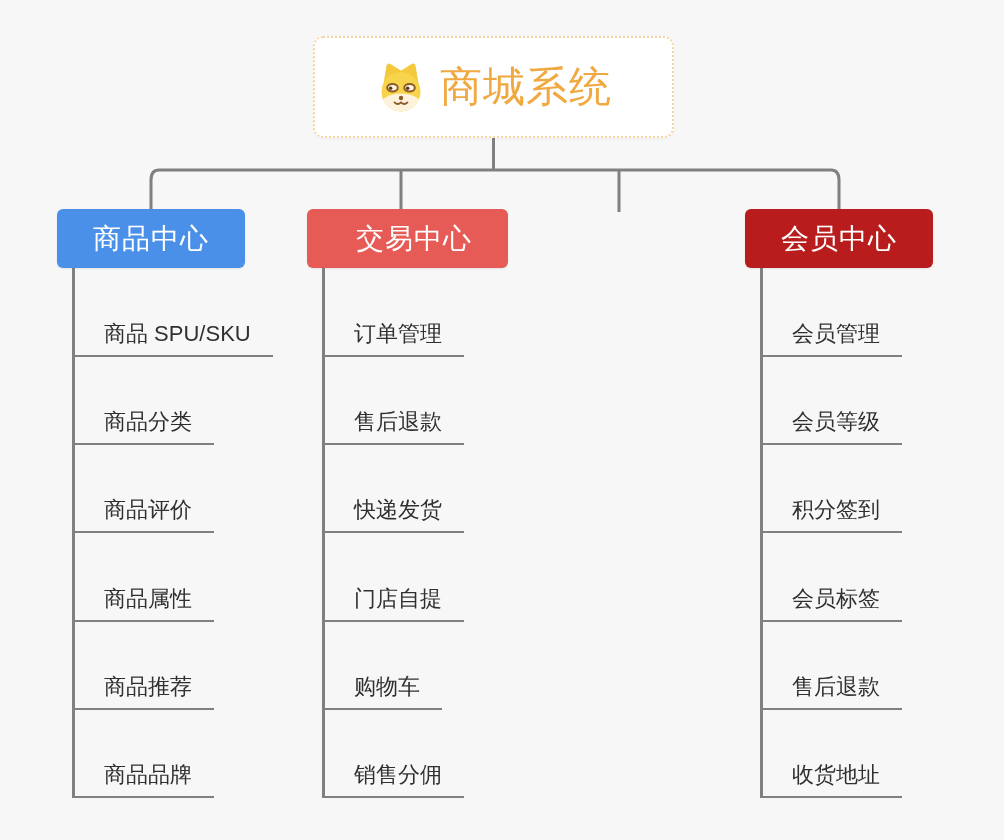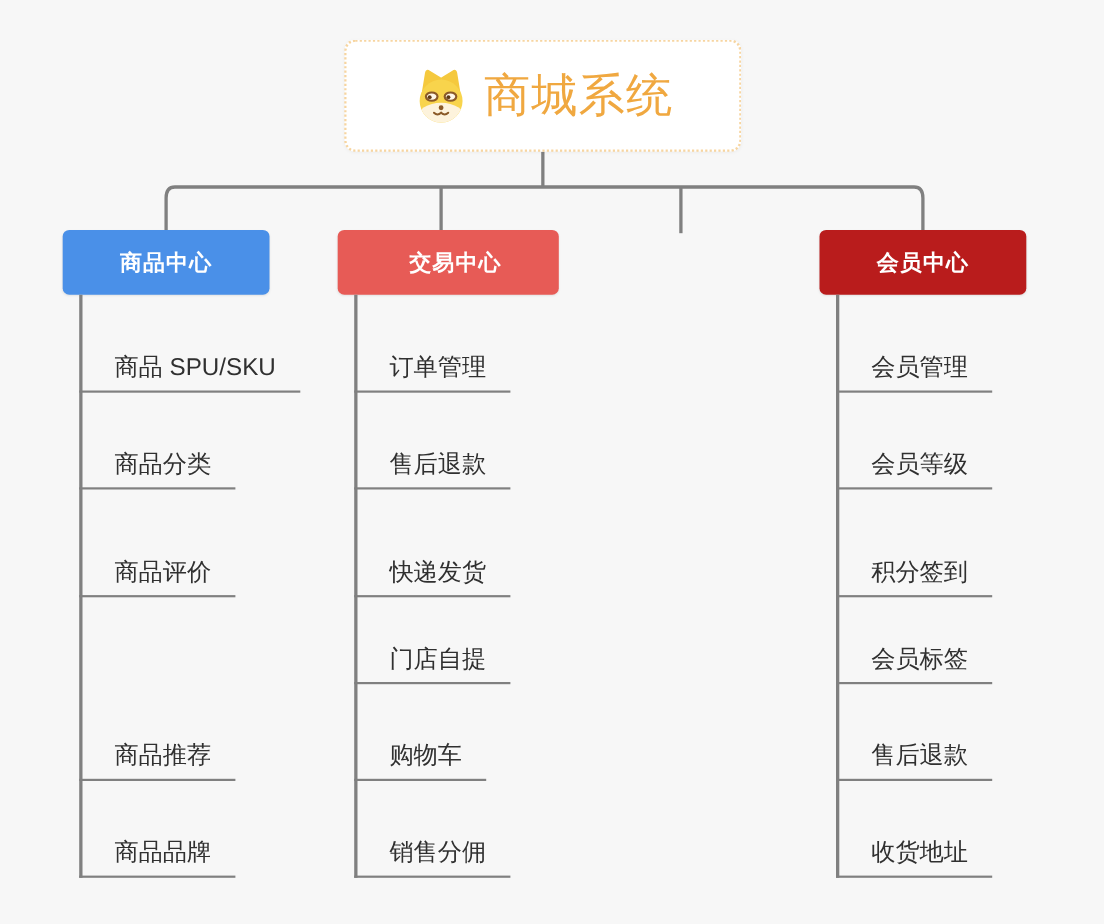--- a/index.html
+++ b/index.html
@@ -11,28 +11,28 @@
 
   .root-node{position:absolute;left:313px;top:36px;width:361px;height:102px;
     box-sizing:border-box;background:#ffffff;border:2px dotted var(--root_border,#f7d5a0);
     border-radius:10px;display:flex;align-items:center;justify-content:center;gap:13px;
     box-shadow:0 1px 3px rgba(0,0,0,0.04);cursor:default;}
   .root-title{font-size:42px;font-weight:500;color:var(--brand_orange,#f0a840);
     letter-spacing:1px;line-height:1;}
 
   .branch{position:absolute;top:209px;width:188px;}
   .branch-node{width:188px;height:59px;border-radius:6px;display:flex;align-items:center;
-    justify-content:center;color:var(--node_text,#ffffff);font-size:20px;font-weight:700;
+    justify-content:center;color:var(--node_text,#ffffff);font-size:28px;font-weight:400;
     letter-spacing:1px;box-shadow:0 1px 2px rgba(0,0,0,0.08);}
   .trunk{position:absolute;left:15px;top:59px;width:3px;height:530px;
     background:var(--line,#808080);}
   .leaf{position:absolute;left:15px;white-space:nowrap;font-size:22px;line-height:30px;
     color:var(--leaf_text,#303030);padding:0 22px 6px 32px;
     border-bottom:2px solid var(--line,#808080);cursor:default;}
-  .leaf-1{top:110px}.leaf-2{top:198px}.leaf-3{top:296px}
+  .leaf-1{top:110px}.leaf-2{top:198px}.leaf-3{top:286px}
   .leaf-4{top:375px}.leaf-5{top:463px}.leaf-6{top:551px}
 </style>
 </head>
 <body>
 
 <div class="canvas">
 
   <svg class="connectors" width="1004" height="840" viewBox="0 0 1004 840">
     <g fill="none" stroke="#808080" stroke-width="3">
       <path d="M493.5,138 V170"></path>
@@ -62,20 +62,21 @@
   </div>
 
   <div class="branch" style="left:57px">
     <div class="branch-node" style="background: rgb(74, 144, 232);">
       <span>商品中心</span>
     </div>
     <div class="trunk"></div>
     <div class="leaf leaf-2">商品分类</div>
     <div class="leaf leaf-1">商品 SPU/SKU</div>
     <div class="leaf leaf-3">商品评价</div>
+    <div class="leaf leaf-4">商品属性</div>
     <div class="leaf leaf-5">商品推荐</div>
     <div class="leaf leaf-6">商品品牌</div>
   </div>
 
   <div class="branch" style="left:307px">
     <div class="branch-node" style="background: rgb(231, 91, 86); padding-left: 13px;">
       <span>交易中心</span>
     </div>
     <div class="trunk"></div>
     <div class="leaf leaf-1">订单管理</div>

